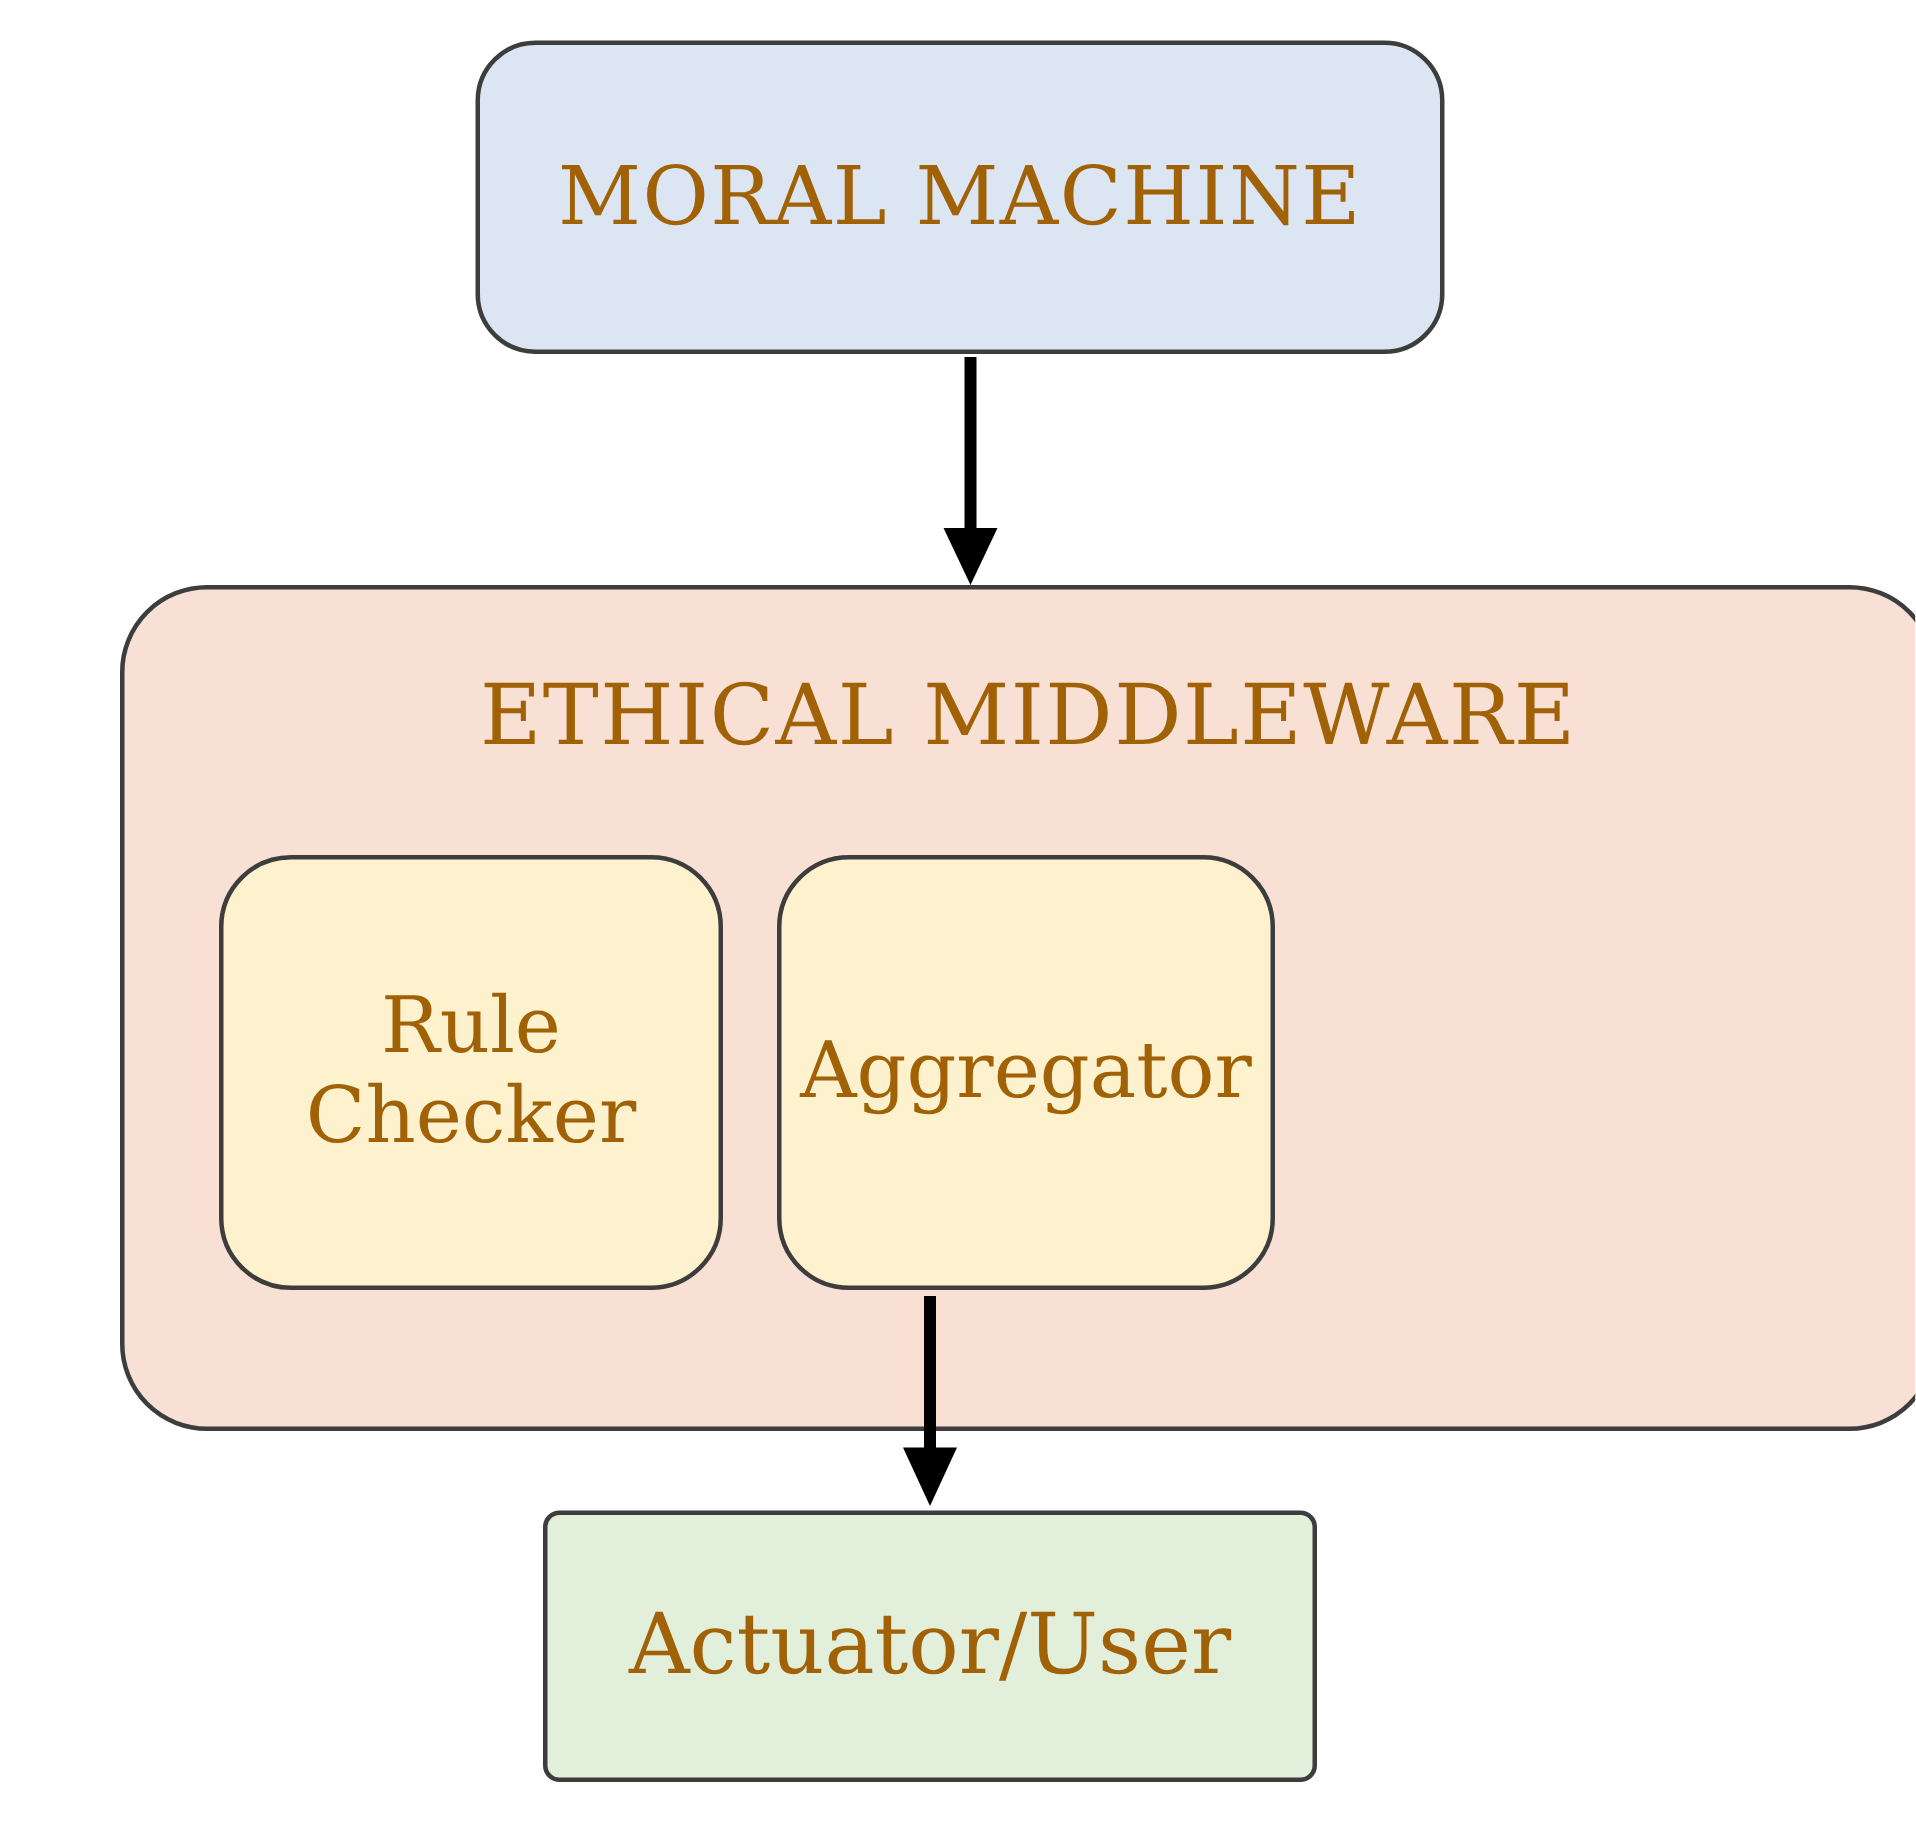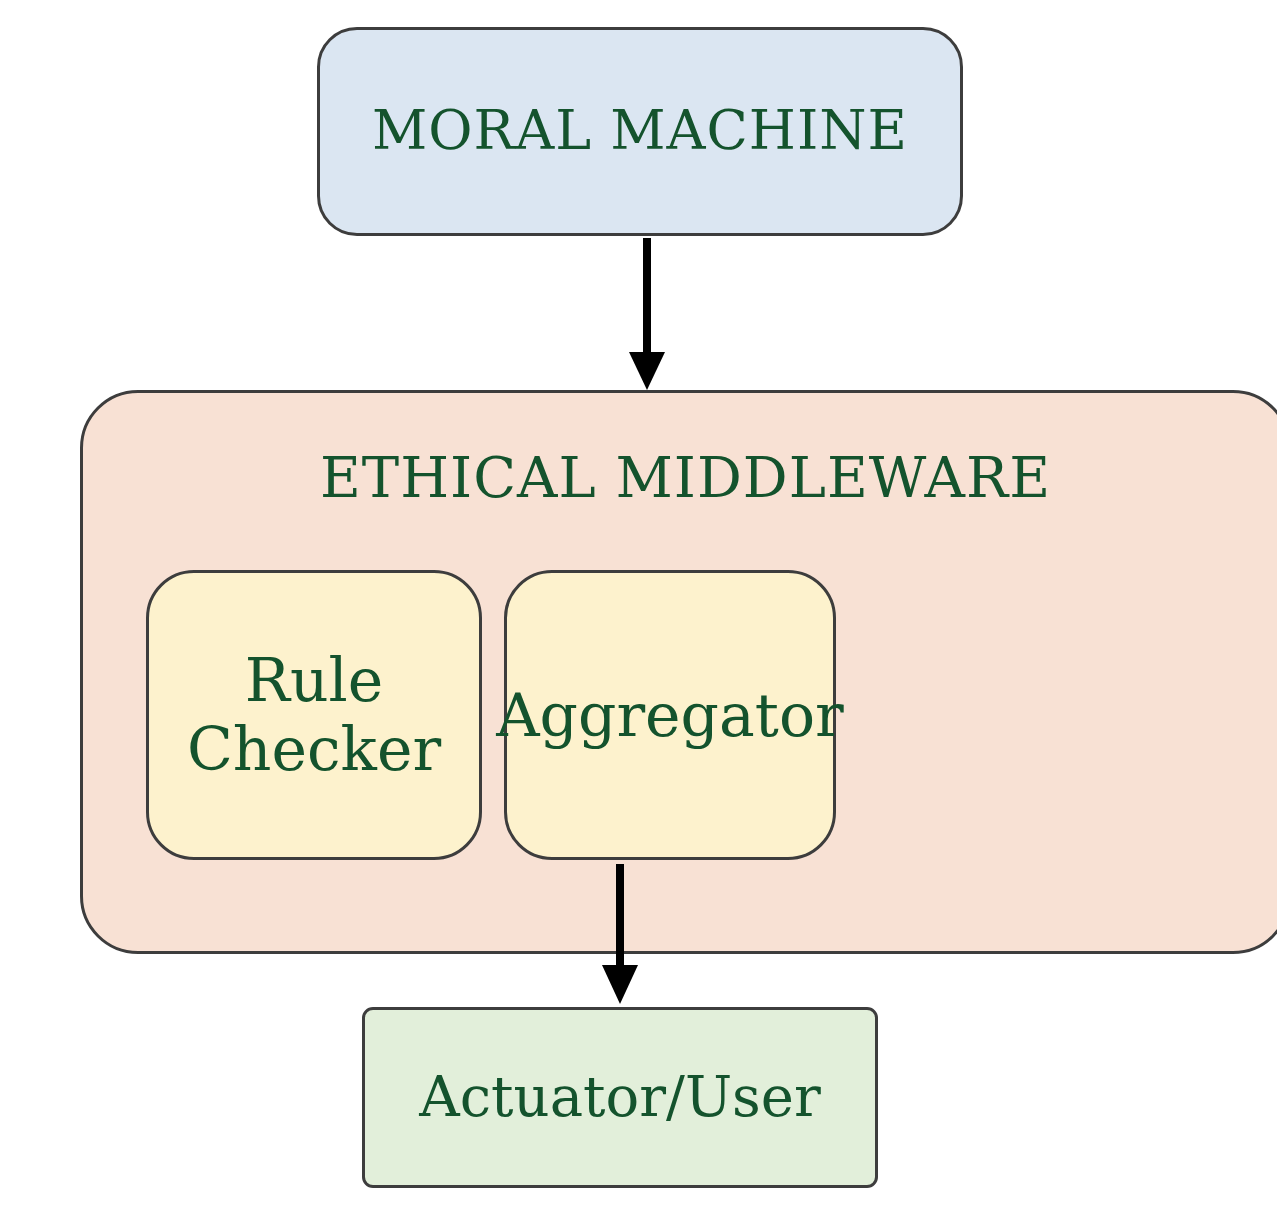--- a/index.html
+++ b/index.html
@@ -6,21 +6,21 @@
     margin: 0;
     padding: 0;
     background: #ffffff;
   }
   .canvas {
     position: relative;
     width: 1277px;
     height: 1219px;
     background: #ffffff;
     font-family: "DejaVu Serif", "Liberation Serif", serif;
-    color: #14532d;
+    color: #a16207;
     overflow: hidden;
   }
   .node {
     position: absolute;
     box-sizing: border-box;
     border: 3px solid #3d3d3d;
     display: flex;
     align-items: center;
     justify-content: center;
     text-align: center;
@@ -53,24 +53,24 @@
     top: 52px;
     text-align: center;
     font-size: 56px;
     letter-spacing: 1px;
   }
   .component {
     position: absolute;
     top: 177px;
     height: 290px;
     border-radius: 48px;
-    font-size: 60px;
+    font-size: 52px;
   }
   #rule-checker { left: 63px;  width: 336px; }
-  #aggregator   { left: 421px; width: 332px; }
+  #aggregator   { left: 435px; width: 332px; }
   #logger       { left: 811px; width: 340px; }
   .component .node-label { padding: 0 30px; }
   #actuator-user {
     left: 362px;
     top: 1007px;
     width: 516px;
     height: 181px;
     border-radius: 28px;
     font-size: 56px;
   }

